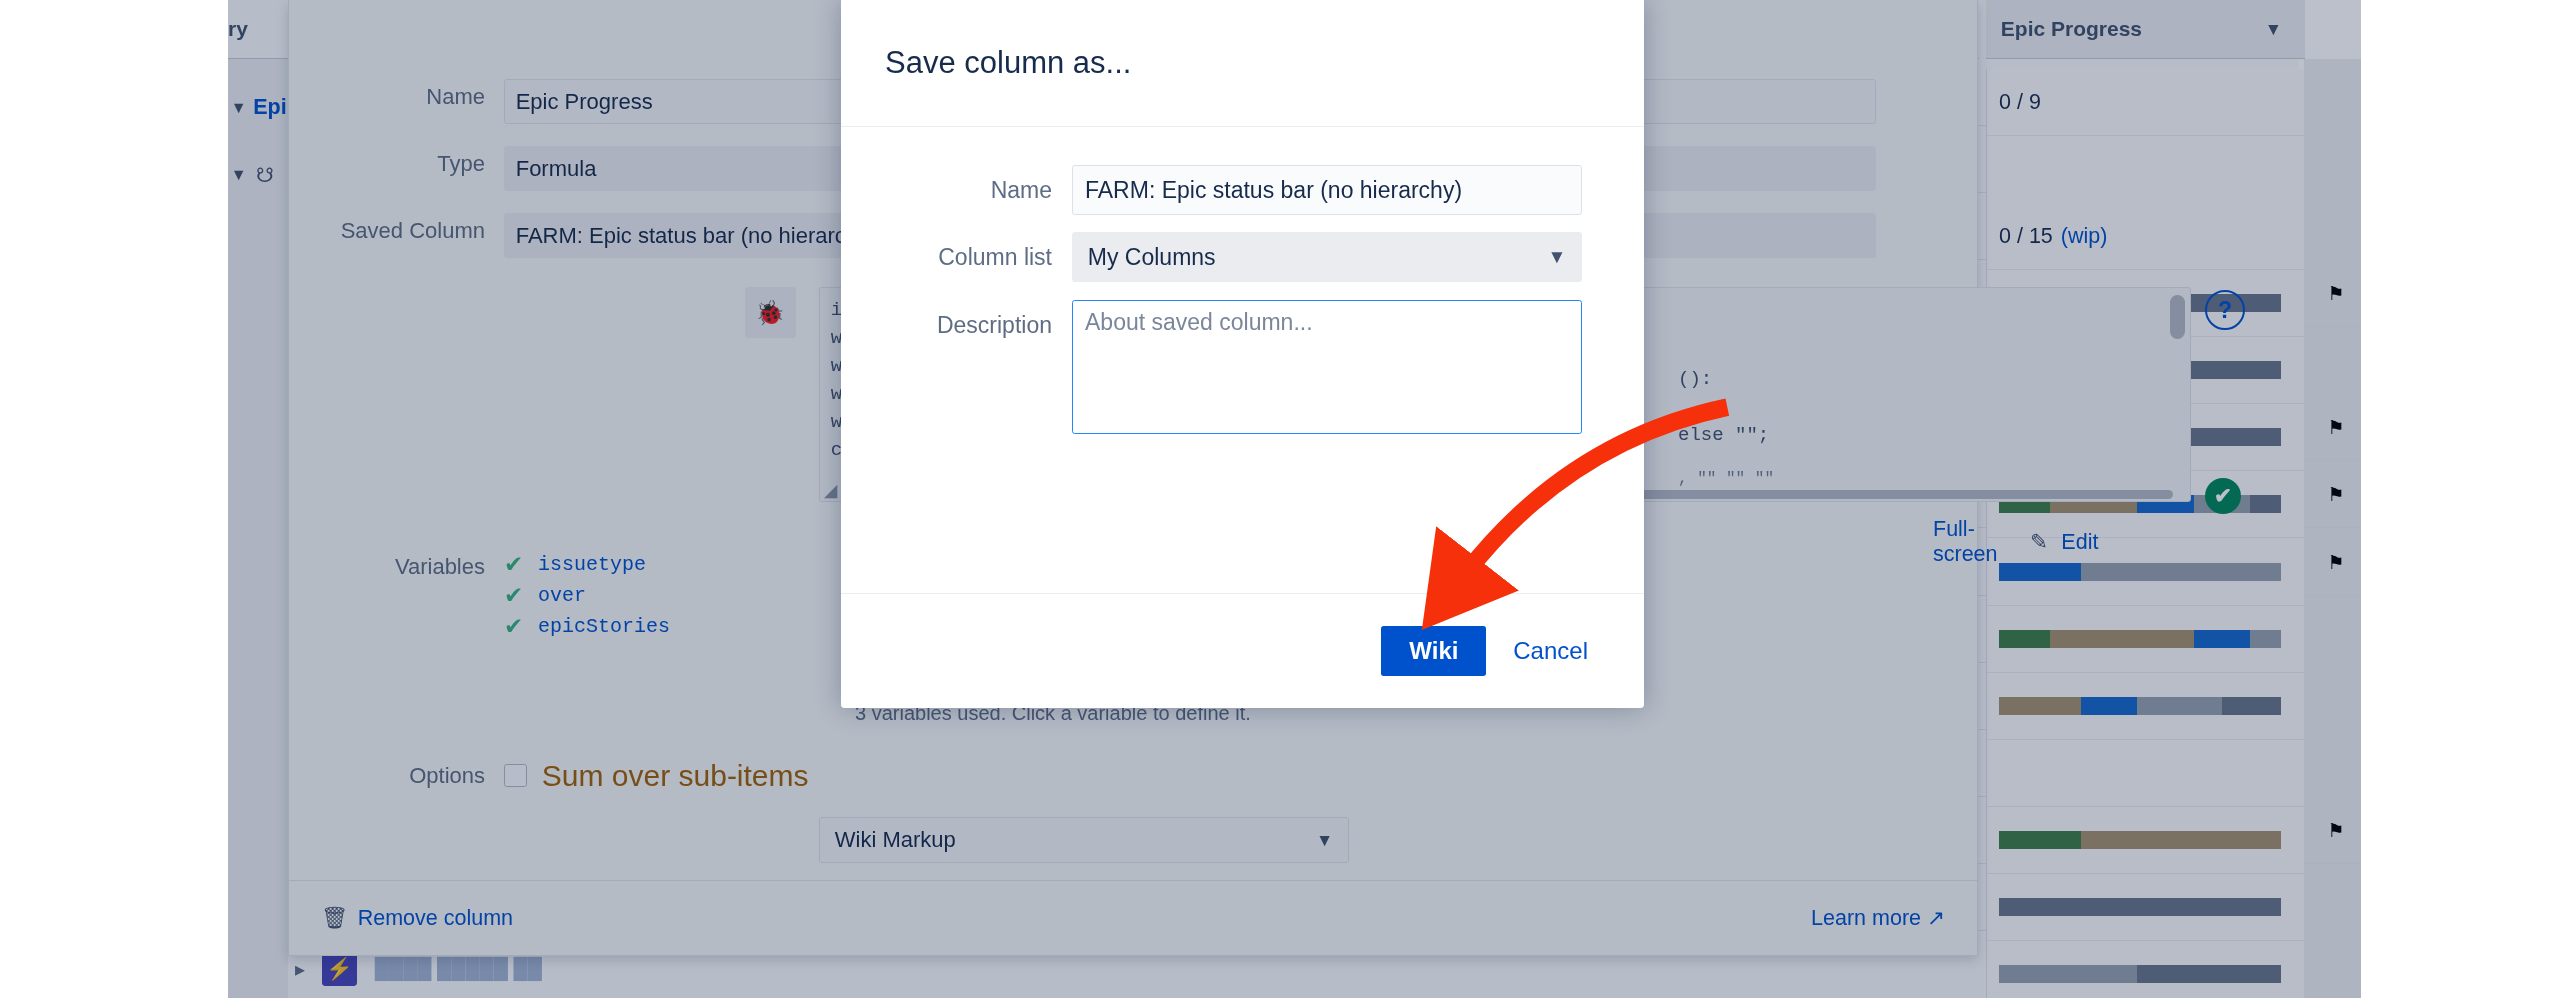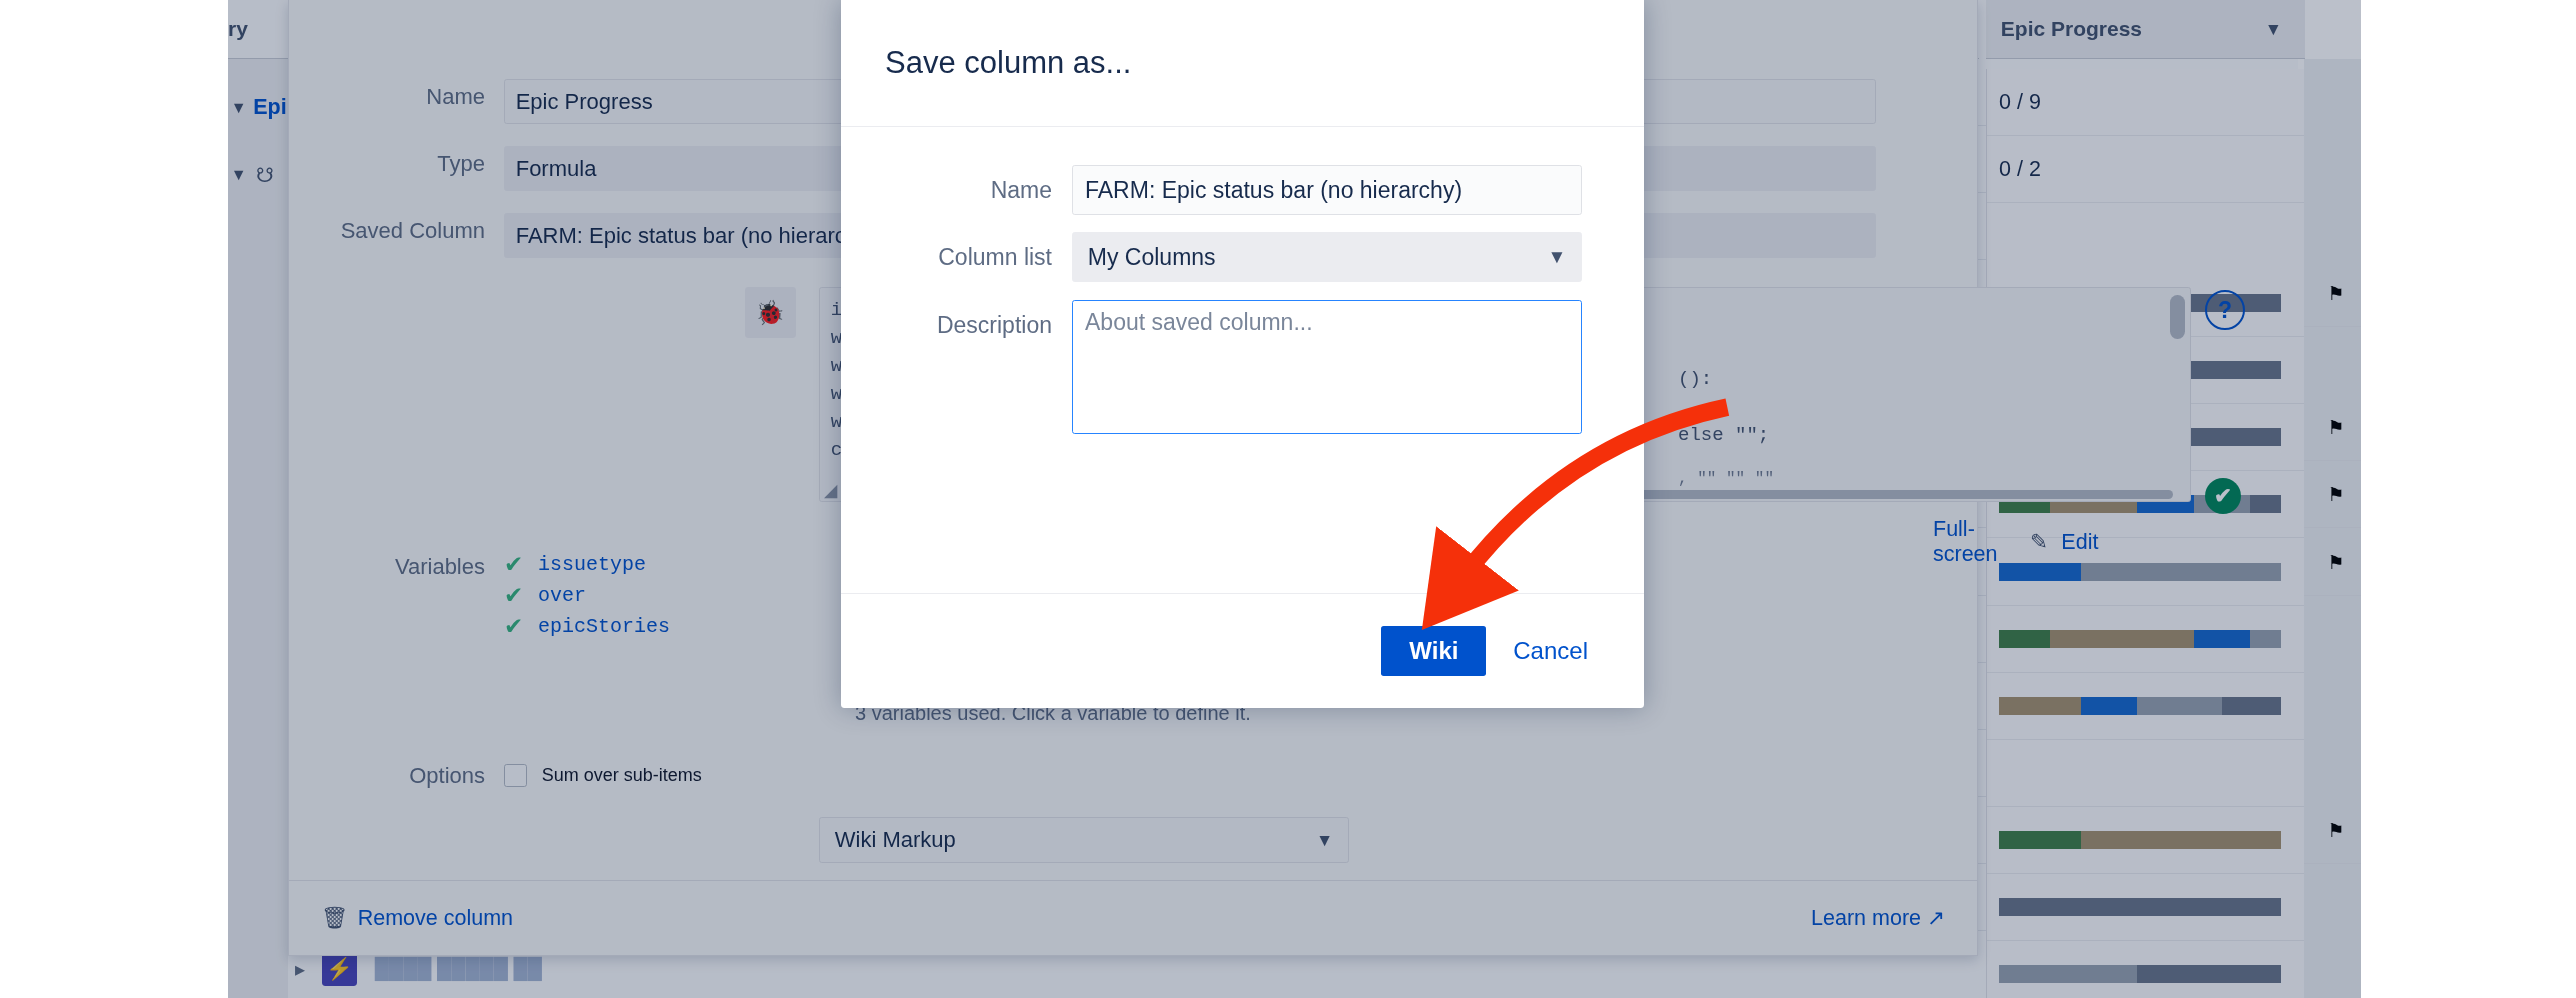--- a/index.html
+++ b/index.html
@@ -283,22 +283,23 @@
     <div style="position:absolute;left:67px;top:939px;width:604px;height:59px;display:flex;align-items:center;gap:17.4px;">
       <span style="color:#5e6c84;font-size:20px;">▸</span>
       <span style="width:35px;height:35px;background:#4844ba;border-radius:3.4px;color:#fff;display:flex;align-items:center;justify-content:center;font-size:21.5px;">⚡</span>
       <span style="color:#3b5fa0;font-size:20px;opacity:.45;">████ █████ ██</span>
     </div>
 
     <div class="epic-col" style="left:1758px;top:69px;height:939px;">
       <div class="epic-cell" style="top:0px;">
         <span>0 / 9</span>
       </div>
-      <div class="epic-cell" style="top:67px;">
-        <span>0 / 2</span>
+      <div class="epic-cell" style="top:134px;">
+        <span>0 / 15</span>
+        <span class="wip">(wip)</span>
       </div>
       <div class="epic-cell" style="top:201px;">
           <div class="pbar">
             <div class="pseg" style="background: rgb(104, 117, 138); width: 100%;"></div>
           </div>
         </div>
       <div class="epic-cell" style="top:268px;">
           <div class="pbar">
             <div class="pseg" style="background: rgb(104, 117, 138); width: 100%;"></div>
           </div>
@@ -443,21 +444,21 @@
           </div>
         </div>
       </div>
 
       <div id="vars-note">3 variables used. Click a variable to define it.</div>
 
       <div id="opt-row">
         <div class="sp-label">Options</div>
         <div style="display:flex;align-items:center;gap:14.8px;">
           <span class="chk"></span>
-          <span style="font-size:18px;color:#0f172a;">Sum over sub-items</span>
+          <span style="font-size:30px;color:#a16207;">Sum over sub-items</span>
         </div>
       </div>
 
       <div id="opt-select">
         <span>Wiki Markup</span>
         <span style="font-size:17.4px;color:#42526e;">▼</span>
       </div>
 
       <div id="panel-footer">
         <span class="foot-link">

